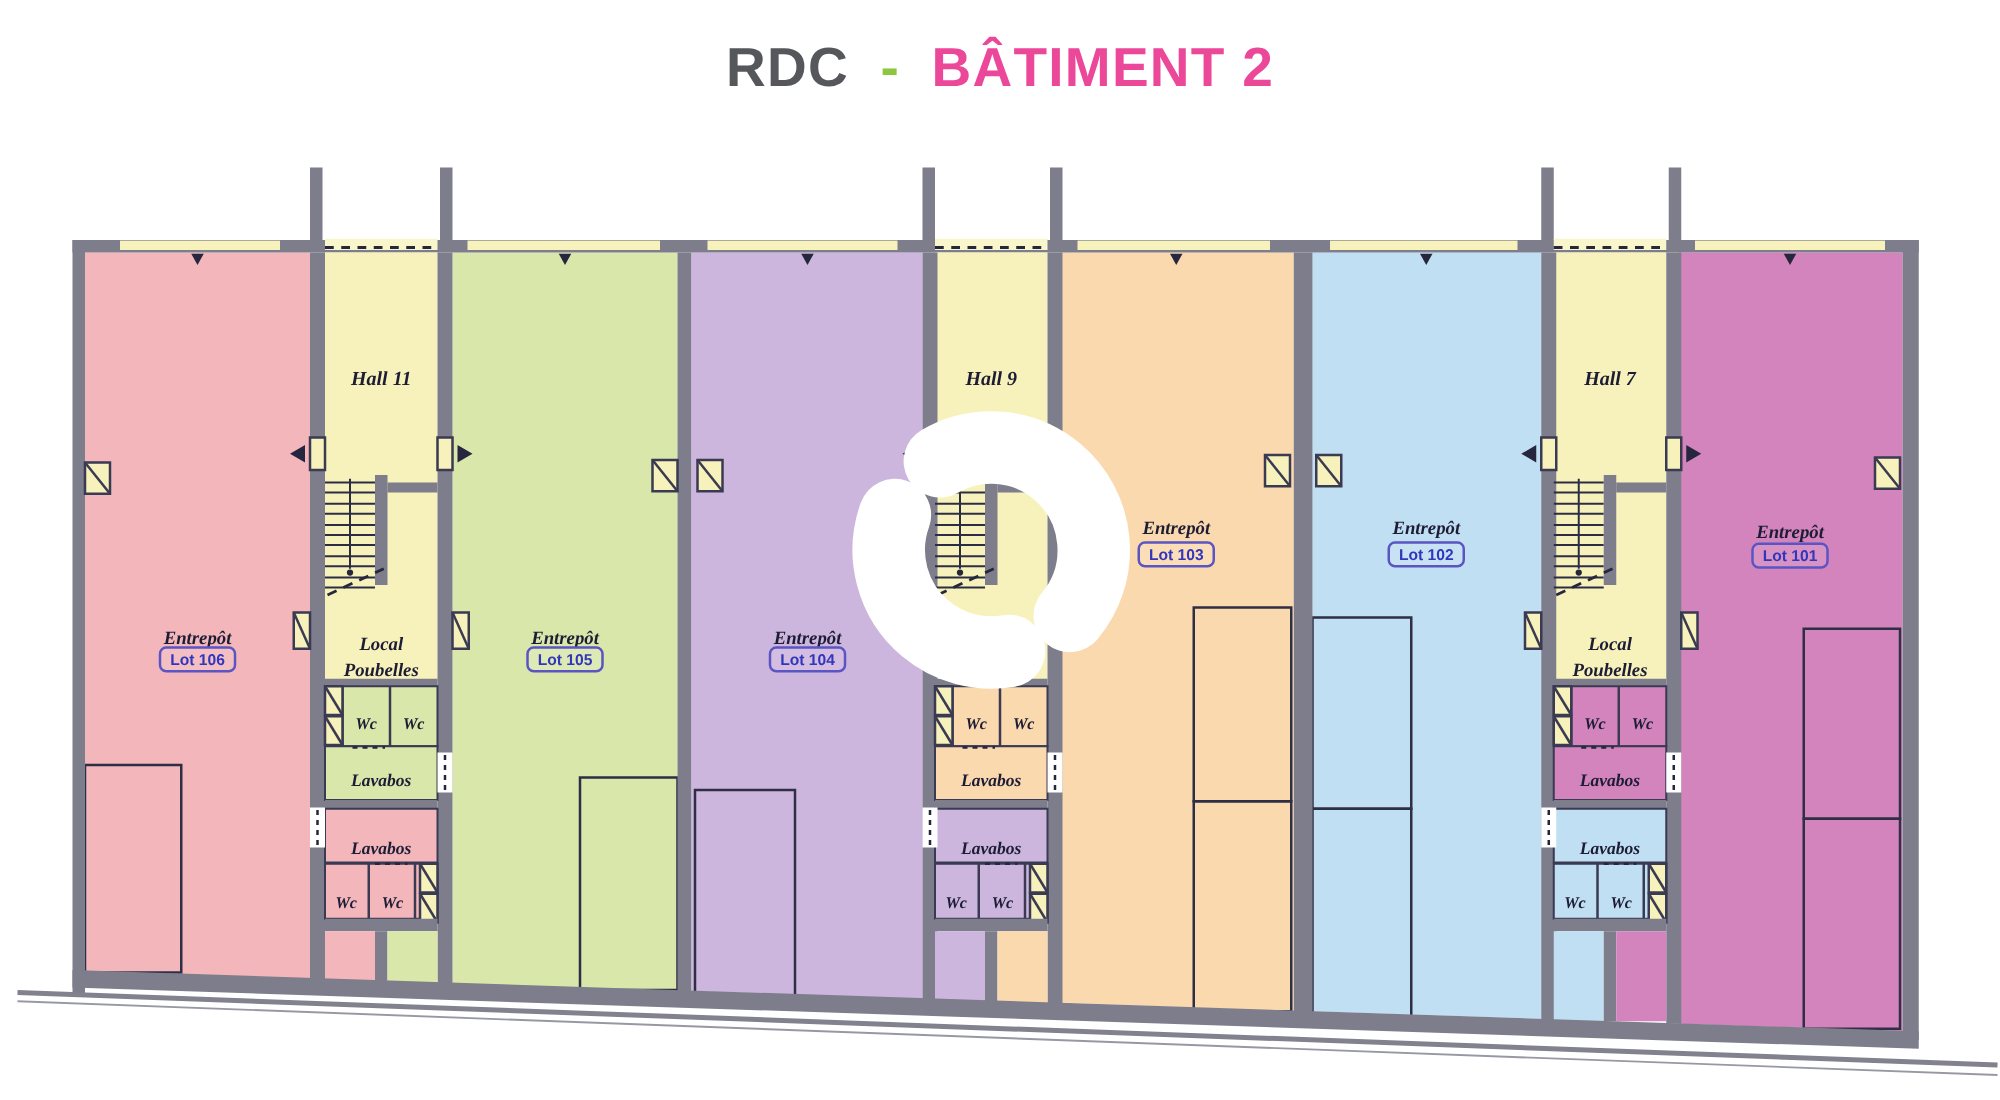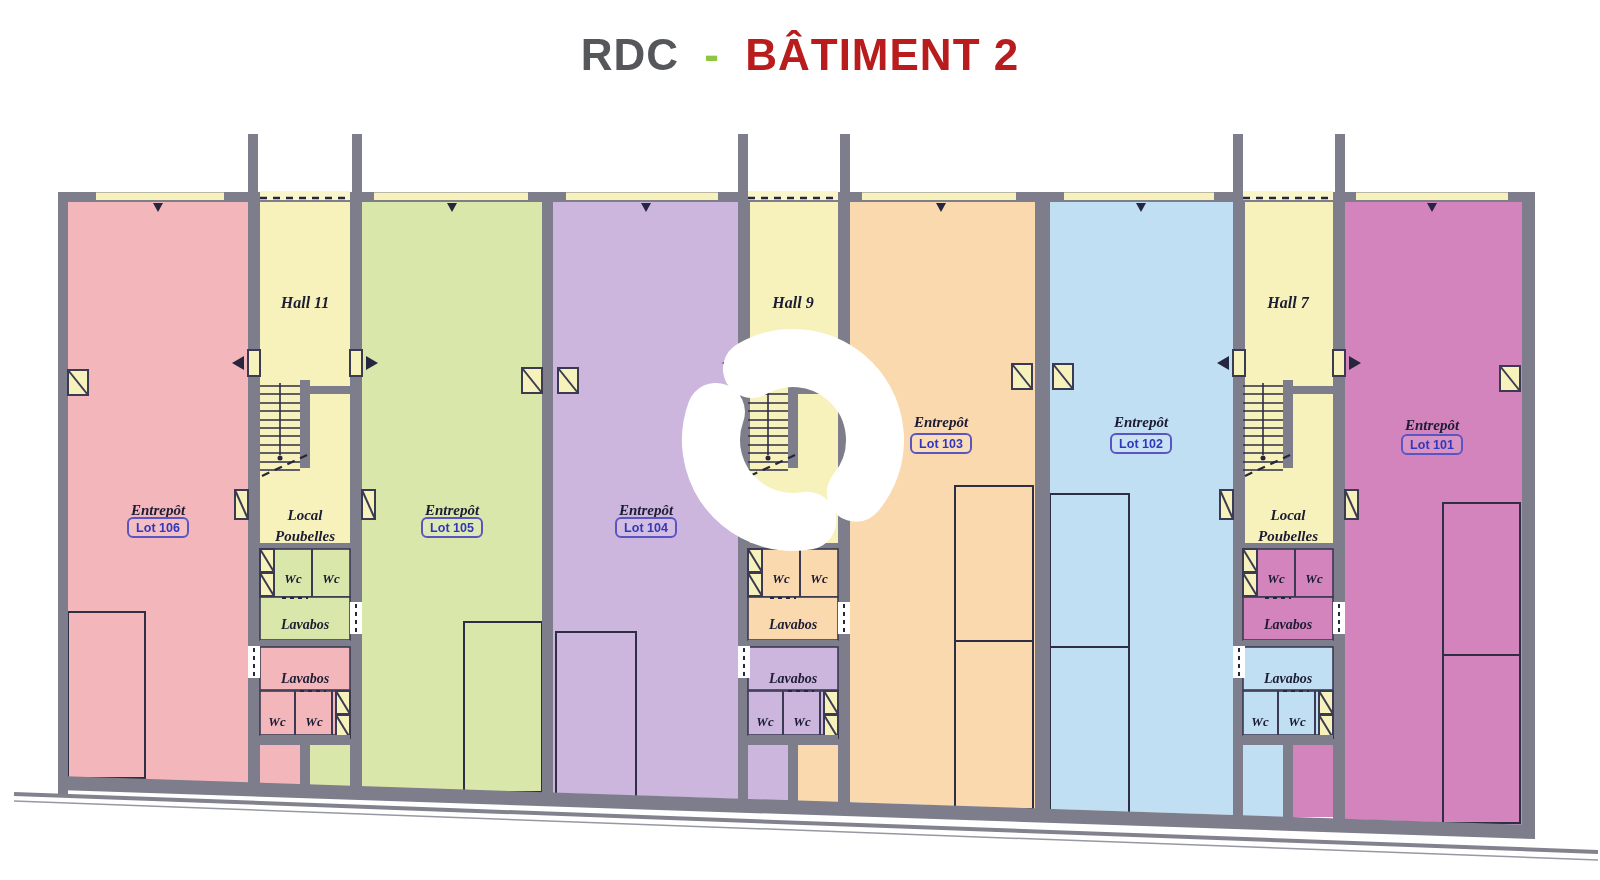--- a/index.html
+++ b/index.html
@@ -1,21 +1,21 @@
 <!DOCTYPE html>
 <html><head>
 <meta charset="utf-8">
 <style>
   html,body{margin:0;padding:0;background:#ffffff;}
   .stage{position:relative;width:1600px;height:880px;background:#ffffff;overflow:hidden;
          font-family:"Liberation Sans",sans-serif;}
   .title{position:absolute;top:30px;left:0;width:100%;text-align:center;
          font-size:44px;font-weight:800;letter-spacing:1px;color:#55575b;}
   .title .sep{color:#8dc63f;margin:0 12px;font-weight:800;}
-  .title .accent{color:#b91c1c;}
+  .title .accent{color:#ec4899;}
   svg{position:absolute;left:0;top:0;}
   .w{fill:#7d7d8c;}
   .yl{fill:#f7f2bb;}
   .pale{fill:#faf6cc;}
   .lnY{fill:#f7f2bb;stroke:#3a3a52;stroke-width:2;}
   .roomrect{stroke:#3a3a52;stroke-width:1.6;}
   .partition{stroke:#3a3a52;stroke-width:2;}
   .tread{stroke:#2c2c44;stroke-width:1.6;}
   .dashline{stroke:#26263e;stroke-width:2.5;stroke-dasharray:7 6;fill:none;}
   .door-dash{stroke:#26263e;stroke-width:2;stroke-dasharray:4 4;fill:none;}

